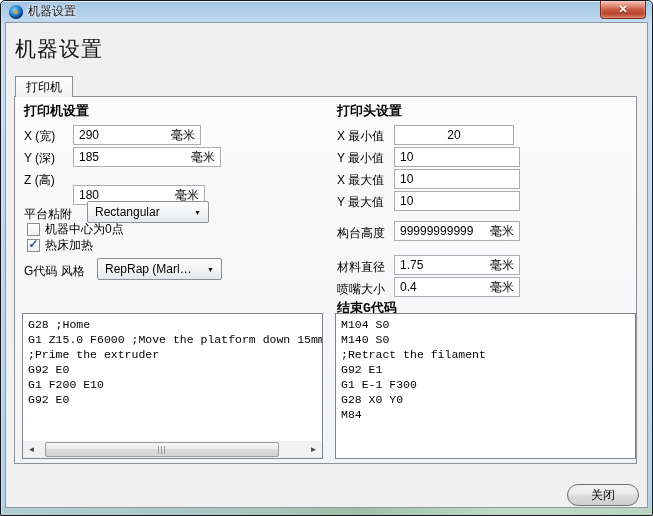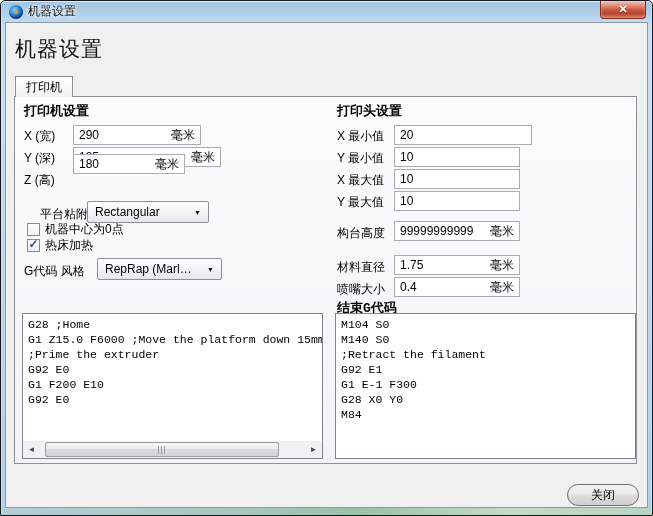--- a/index.html
+++ b/index.html
@@ -107,26 +107,26 @@
         <span class="unit">毫米</span>
       </div>
 
       <div class="lbl" style="left:9px; top:53px;">Y (深)</div>
       <div class="field" style="left:58px; top:50px; width:148px;">
         <span class="val">185</span>
         <span class="unit">毫米</span>
       </div>
 
       <div class="lbl" style="left:9px; top:75px;">Z (高)</div>
-      <div class="field" style="left:58px; top:57px; width:112px;">
+      <div class="field" style="left:58px; top:88px; width:132px;">
         <span class="val">180</span>
         <span class="unit">毫米</span>
       </div>
 
-      <div class="lbl" style="left:25px; top:109px;">平台粘附</div>
+      <div class="lbl" style="left:9px; top:109px;">平台粘附</div>
       <div class="combo" style="left:72px; top:104px; width:122px;">
         <span>Rectangular</span>
         <span class="combo-arrow">▼</span>
       </div>
 
       <div class="checkrow" style="left:12px; top:125px;">
         <span class="cb"></span>
         <span>机器中心为0点</span>
       </div>
 
@@ -156,21 +156,21 @@
           <div class="sb-thumb">
               <span class="grip"></span>
             </div>
           <span class="sb-arrow right">►</span>
         </div>
       </div>
 
       <div class="group-title" style="left:322px; top:5px;">打印头设置</div>
 
       <div class="lbl" style="left:322px; top:31px;">X 最小值</div>
-      <div class="field" style="left:379px; top:28px; width:138px;">
+      <div class="field" style="left:379px; top:28px; width:120px;justify-content:center;">
         <span class="val">20</span>
       </div>
 
       <div class="lbl" style="left:322px; top:53px;">Y 最小值</div>
       <div class="field" style="left:379px; top:50px; width:126px;">
         <span class="val">10</span>
       </div>
 
       <div class="lbl" style="left:322px; top:75px;">X 最大值</div>
       <div class="field" style="left:379px; top:72px; width:126px;">

